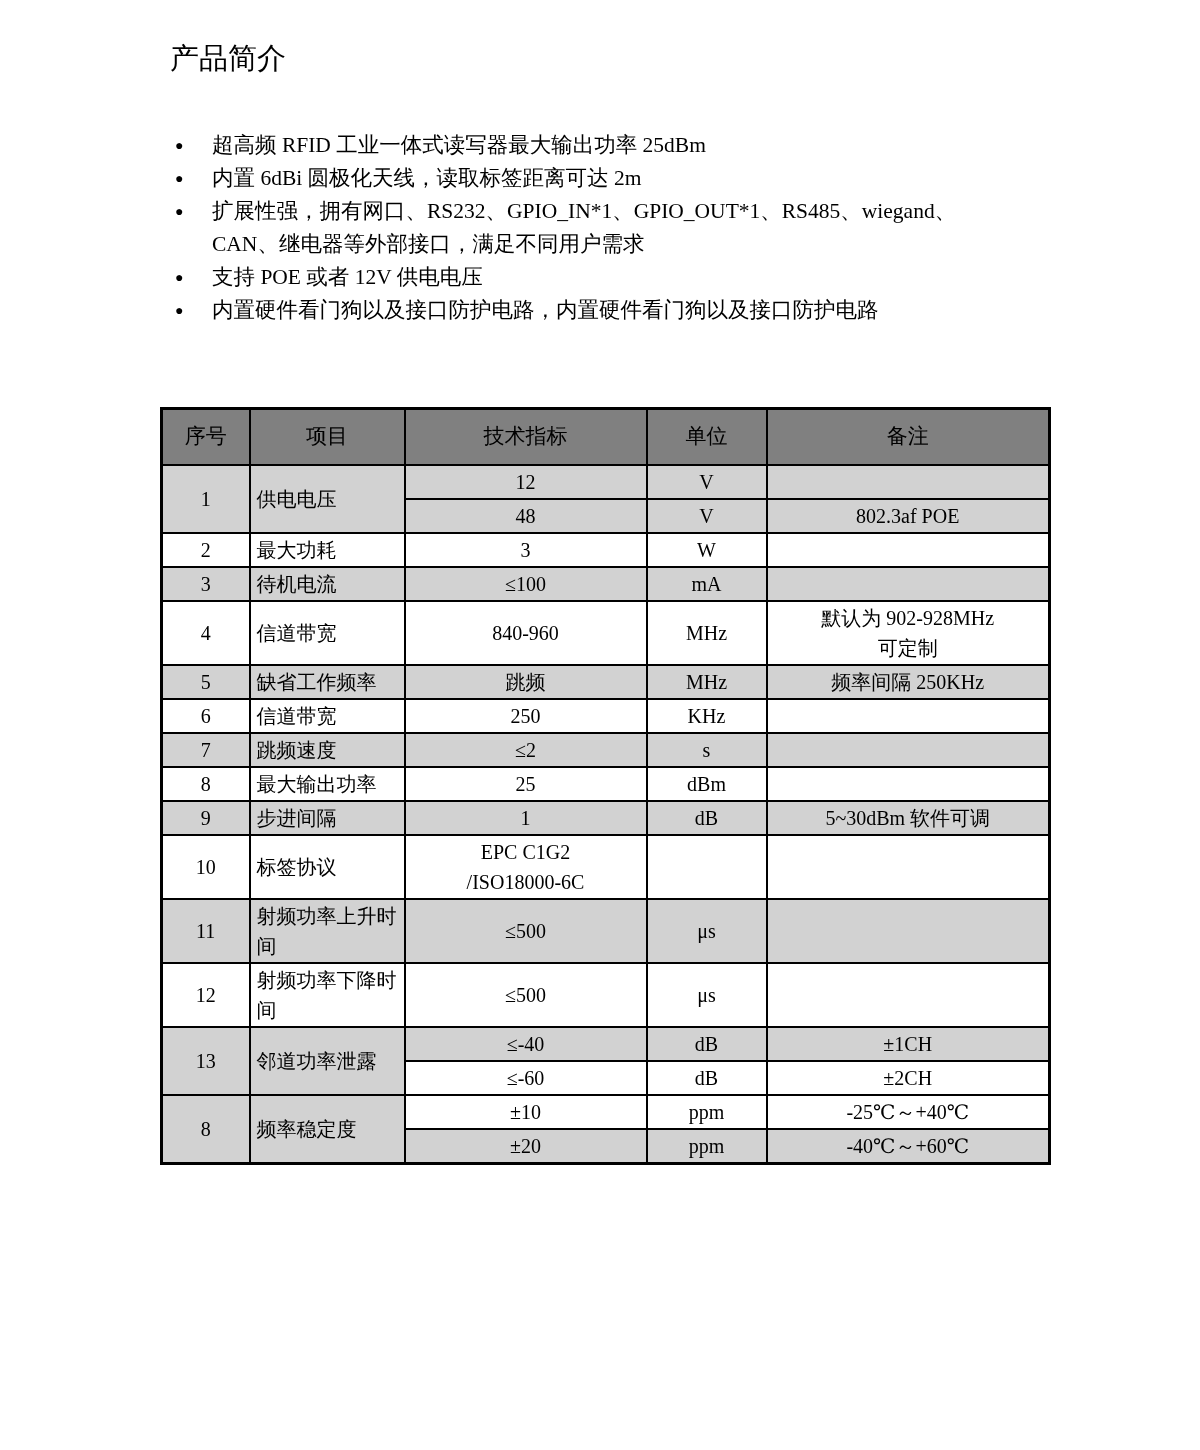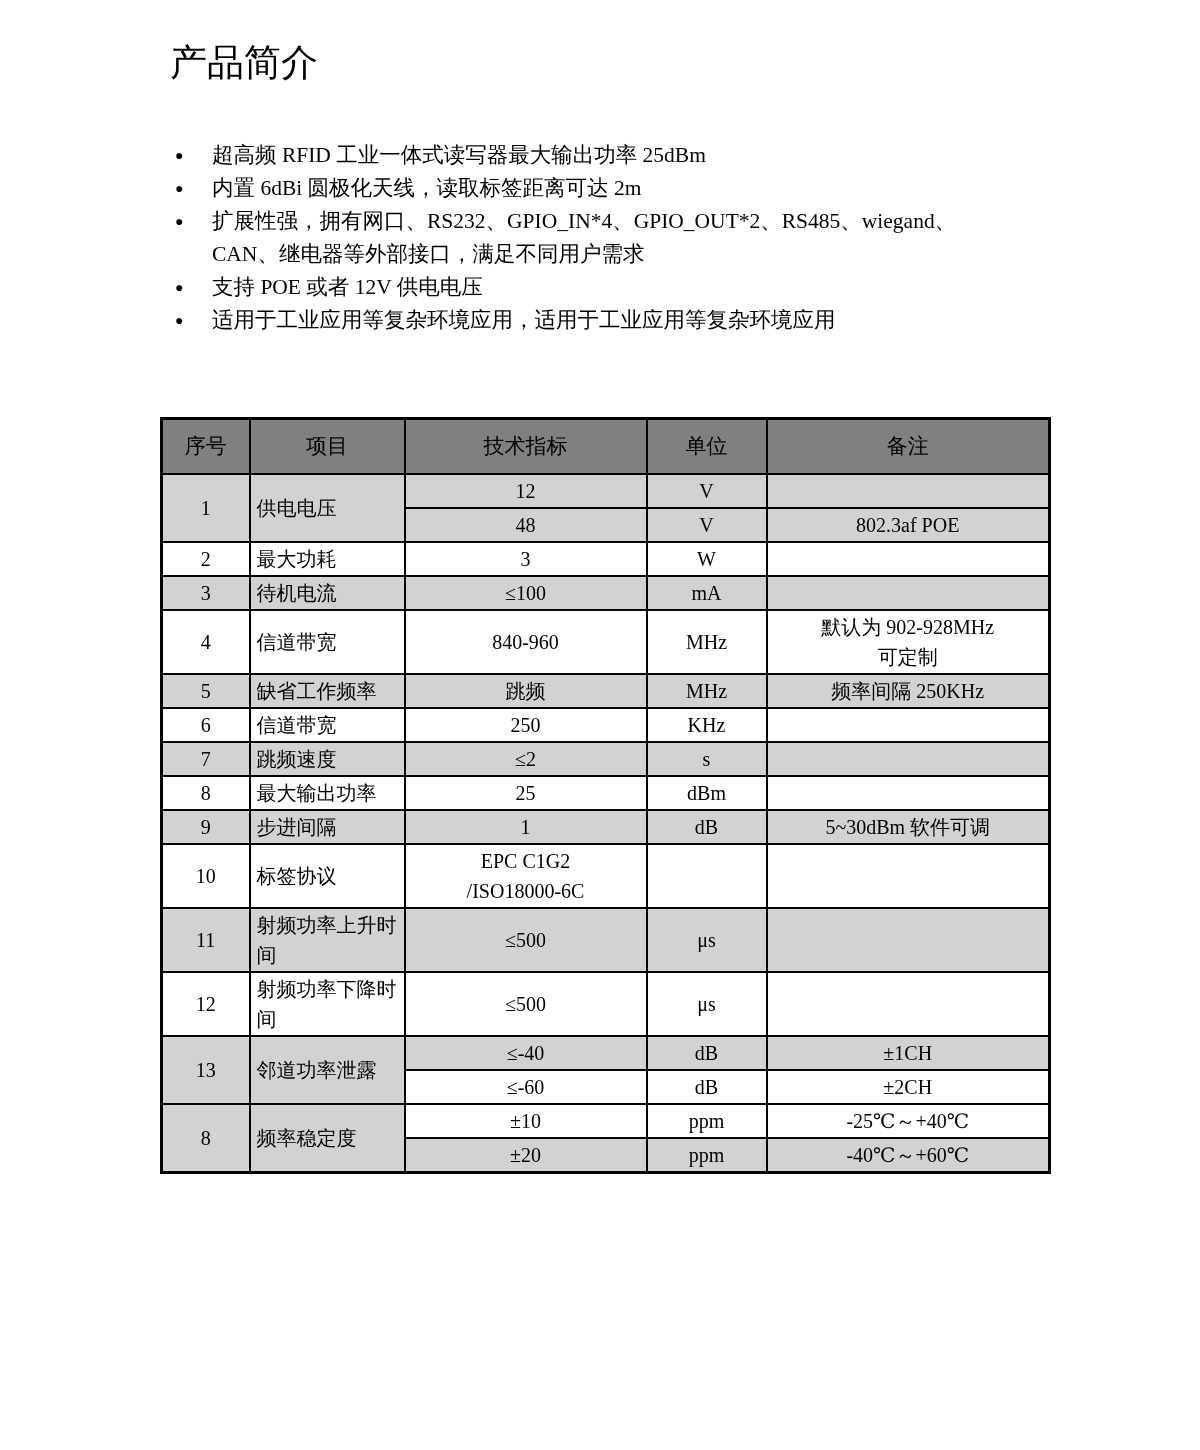--- a/index.html
+++ b/index.html
@@ -5,21 +5,21 @@
   * { box-sizing: border-box; }
   html, body { margin: 0; padding: 0; background: #ffffff; }
   .page {
     width: 1200px; height: 1450px; background: #ffffff; color: #000;
     font-family: "Liberation Serif", "DejaVu Serif", serif;
     position: relative; overflow: hidden;
   }
   .content { padding: 42px 145px 0 170px; }
 
   .section-title {
-    font-size: 37px; font-weight: 400; line-height: 1.15;
+    font-size: 29px; font-weight: 400; line-height: 1.15;
     margin: 0; color: #000;
   }
   .title-specs { margin-top: 50px; }
 
   ul.bullets {
     list-style: none; margin: 54px 0 0 0; padding: 0;
     width: 845px; font-size: 21.5px; line-height: 33px;
   }
   ul.bullets li { display: flex; align-items: flex-start; }
   ul.bullets .dot {
@@ -64,29 +64,29 @@
       <li>
         <span class="dot">●</span>
         <span class="btxt">超高频 RFID 工业一体式读写器最大输出功率 25dBm</span>
       </li>
       <li>
         <span class="dot">●</span>
         <span class="btxt">内置 6dBi 圆极化天线，读取标签距离可达 2m</span>
       </li>
       <li>
         <span class="dot">●</span>
-        <span class="btxt">扩展性强，拥有网口、RS232、GPIO_IN*4、GPIO_OUT*2、RS485、wiegand、CAN、继电器等外部接口，满足不同用户需求</span>
+        <span class="btxt">扩展性强，拥有网口、RS232、GPIO_IN*1、GPIO_OUT*1、RS485、wiegand、CAN、继电器等外部接口，满足不同用户需求</span>
       </li>
       <li>
         <span class="dot">●</span>
         <span class="btxt">支持 POE 或者 12V 供电电压</span>
       </li>
       <li>
         <span class="dot">●</span>
-        <span class="btxt">适用于工业应用等复杂环境应用，适用于工业应用等复杂环境应用</span>
+        <span class="btxt">内置硬件看门狗以及接口防护电路，内置硬件看门狗以及接口防护电路</span>
       </li>
     </ul>
 
 
     <table class="spec">
       <colgroup>
         <col style="width:88px">
           <col style="width:155px">
           <col style="width:242px">
           <col style="width:120px">

